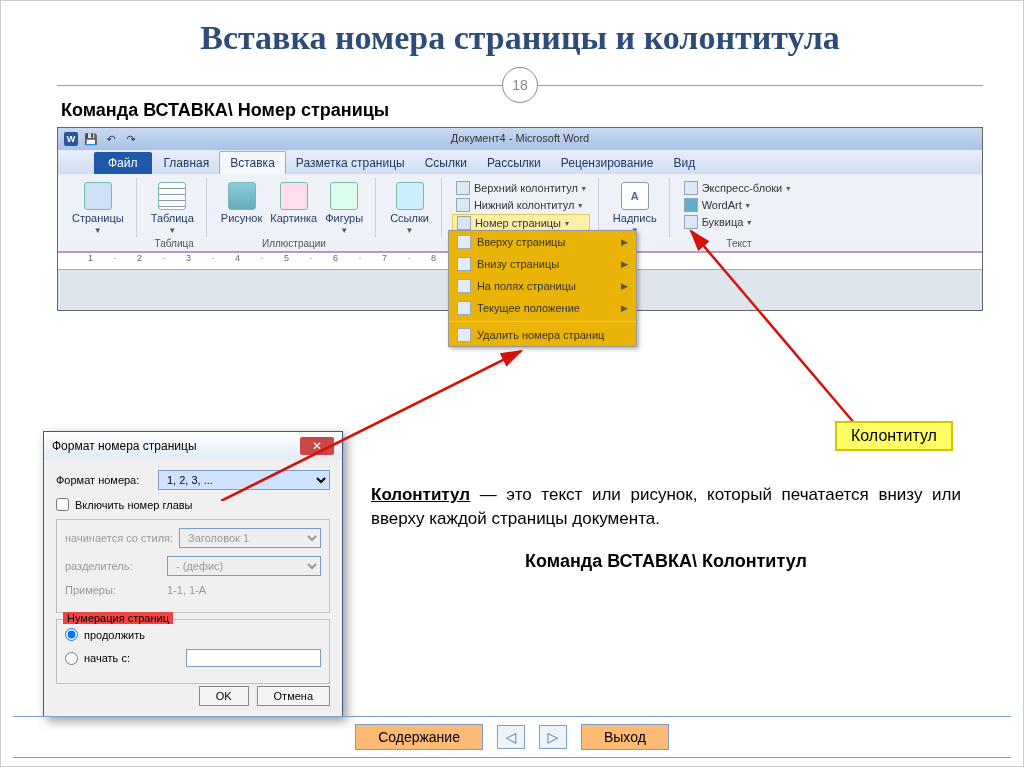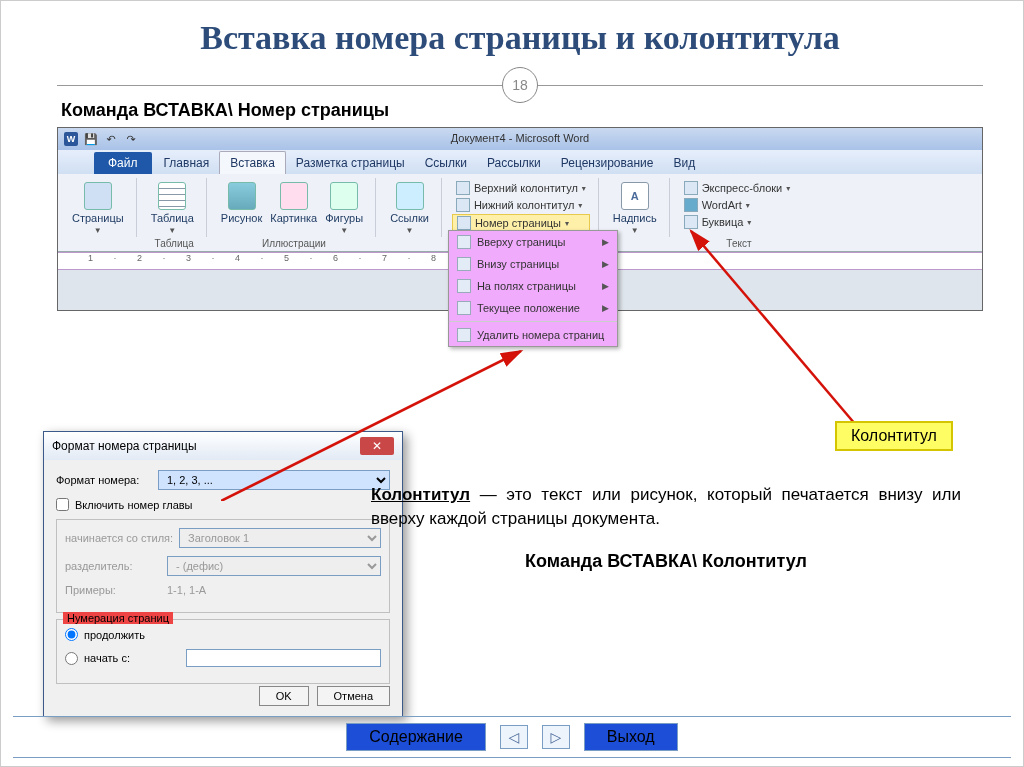--- a/index.html
+++ b/index.html
@@ -38,29 +38,29 @@
 .split-v { display: flex; flex-direction: column; gap: 1px; font-size: 11px; }
 .split-v .row { display: flex; align-items: center; gap: 4px; padding: 1px 4px; cursor: pointer; white-space: nowrap; }
 .split-v .row .mi { width: 14px; height: 14px; background: #dce7f5; border: 1px solid #8ab; }
 .split-v .row.hl { background: #fef0a8; border: 1px solid #e7c94b; }
 
 .ruler { background: #fff; border-top: 1px solid #b9c; border-bottom: 1px solid #b9c; height: 18px; font-size: 9px; color: #666; padding-left: 30px; letter-spacing: 9px; }
 
 .doc-area { background: #dfe5ec; height: 40px; }
 
 
-.page-num-menu { position: absolute; top: 52px; left: 0; background: #f0abfc; border: 1px solid #999; box-shadow: 2px 2px 4px rgba(0,0,0,.3); width: 170px; font-size: 11px; z-index: 5; }
+.page-num-menu { position: absolute; top: 52px; left: 0; background: #eab308; border: 1px solid #999; box-shadow: 2px 2px 4px rgba(0,0,0,.3); width: 189px; font-size: 11px; z-index: 5; }
 .page-num-menu .mitem { display: flex; align-items: center; justify-content: space-between; padding: 4px 8px; cursor: pointer; }
 .page-num-menu .mitem .ml { display: flex; align-items: center; gap: 6px; }
 .page-num-menu .mitem .mic { width: 14px; height: 14px; background: #e3ebf6; border: 1px solid #9ab; }
 .page-num-menu .msep { border-top: 1px solid #ccc; margin: 2px 0; }
 .page-num-menu .arr { font-size: 9px; color: #555; }
 
 
-.dialog { position: absolute; left: 42px; top: 430px; width: 360px; border: 1px solid #3b5a8a; background: #f0f0f0; font-size: 11px; box-shadow: 4px 4px 10px rgba(0,0,0,.4); }
+.dialog { position: absolute; left: 42px; top: 430px; width: 300px; border: 1px solid #3b5a8a; background: #f0f0f0; font-size: 11px; box-shadow: 4px 4px 10px rgba(0,0,0,.4); }
 .dlg-title { background: linear-gradient(#fff, #e2eaf5); padding: 5px 8px; display: flex; justify-content: space-between; align-items: center; font-size: 12px; }
 .dlg-title .close { width: 34px; height: 18px; background: #c94747; color: #fff; display: flex; align-items: center; justify-content: center; font-size: 12px; border-radius: 2px; cursor: pointer; }
 .dlg-body { padding: 10px 12px; }
 .dlg-row { display: flex; align-items: center; gap: 6px; margin-bottom: 8px; }
 .dlg-row label { min-width: 96px; }
 .dlg-row select, .dlg-row input[type=text] { flex: 1; border: 1px solid #7a9dc4; padding: 2px 4px; font-size: 11px; background: #fff; }
 .dlg-row.hl select { background: #cfe3ff; }
 .dlg-group { border: 1px solid #c0c0c0; padding: 8px; margin-top: 6px; position: relative; }
 .dlg-group .gt { position: absolute; top: -8px; left: 6px; background: #ef4444; padding: 0 4px; font-size: 11px; }
 .dlg-group.disabled { color: #999; }
@@ -72,21 +72,21 @@
 .callout { position: absolute; background: #fffd64; border: 2px solid #d4c500; padding: 4px 14px; font-size: 16px; color: #000; }
 .callout1 { left: 834px; top: 420px; }
 
 .arrow { position: absolute; color: #d4120a; }
 
 .desc-block { position: absolute; left: 370px; top: 482px; width: 590px; font-size: 17px; line-height: 1.4; text-align: justify; }
 .desc-block b u { text-decoration: underline; }
 .cmd2 { font-weight: bold; font-size: 18px; margin-top: 18px; text-align: center; }
 
 .bottom-bar { position: absolute; left: 12px; right: 12px; bottom: 8px; border-top: 1px solid #7a9dc4; border-bottom: 1px solid #7a9dc4; height: 42px; display: flex; align-items: center; justify-content: center; gap: 14px; }
-.bottom-bar button { padding: 4px 22px; border: 1px solid #7a9dc4; background: #1d4ed8; font-size: 16px; cursor: pointer; }
+.bottom-bar button { padding: 4px 22px; border: 1px solid #7a9dc4; background: #fdba74; font-size: 14px; cursor: pointer; }
 .nav-ar { width: 28px; height: 24px; border: 1px solid #7a9dc4; background: #eef4fb; display: flex; align-items: center; justify-content: center; cursor: pointer; color: #4a6a9a; font-size: 14px; }
 </style>
 </head>
 <body>
 
 <div class="slide-frame">
   <div class="slide-inner">
     <div class="title">Вставка номера страницы и колонтитула</div>
     <div class="page-circle">18</div>
     <div class="title-line"></div>

